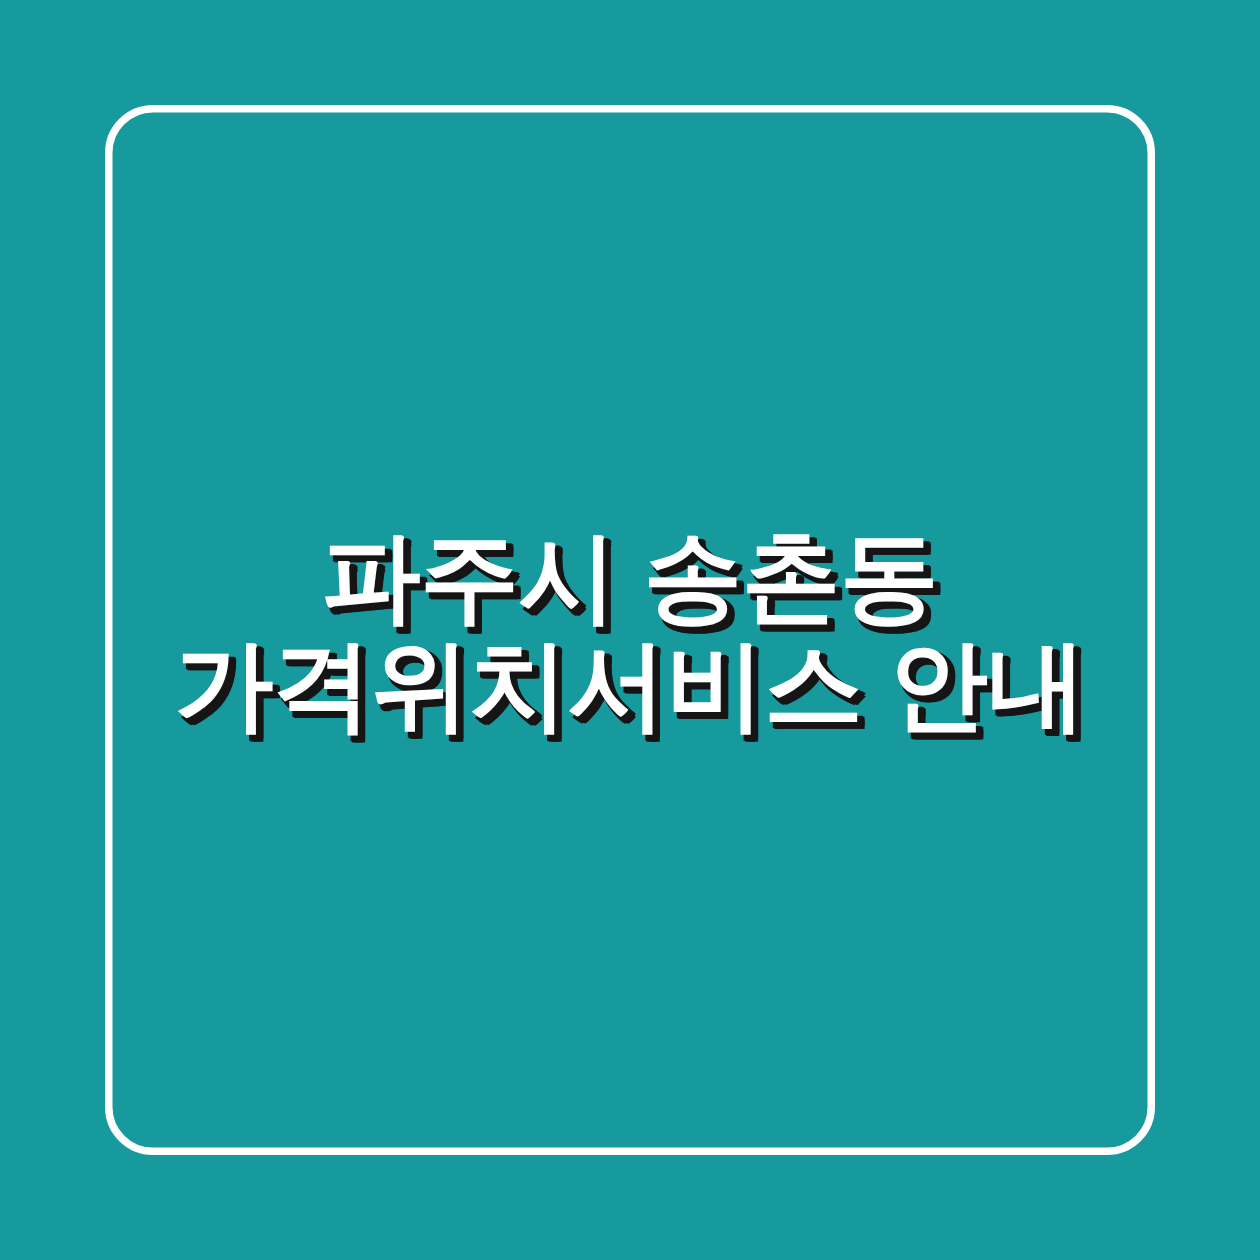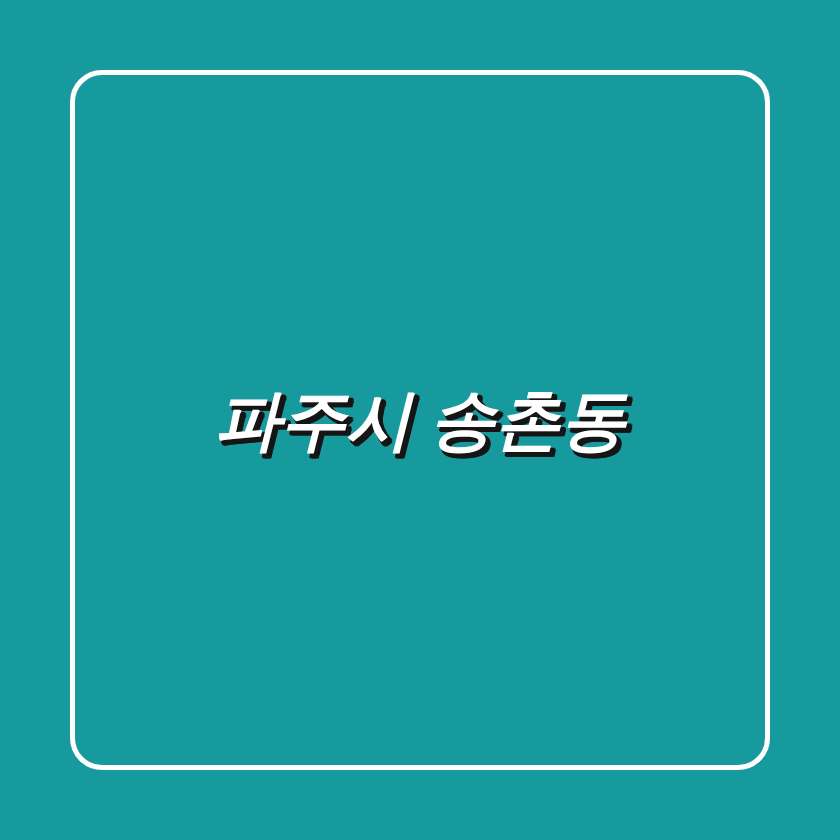--- a/index.html
+++ b/index.html
@@ -58,29 +58,29 @@
     font-weight: 700;
     letter-spacing: -0.5px;
     white-space: nowrap;
     text-shadow:
        4px 4px 0 #151515,
        5px 5px 0 #151515,
        3px 5px 0 #151515,
        5px 3px 0 #151515,
        2px 4px 0 #151515,
        4px 2px 0 #151515;
-    font-style: italic;
   }
 </style>
 </head>
 <body>
 
 <div class="canvas">
 
   <div class="bg-fill"></div>
 
   <div class="frame-border"></div>
 
   <div class="title-block">
     <span class="title-line">파주시 송촌동</span>
+    <span class="title-line">가격위치서비스 안내</span>
   </div>
 
 </div>
 
 </body></html>

